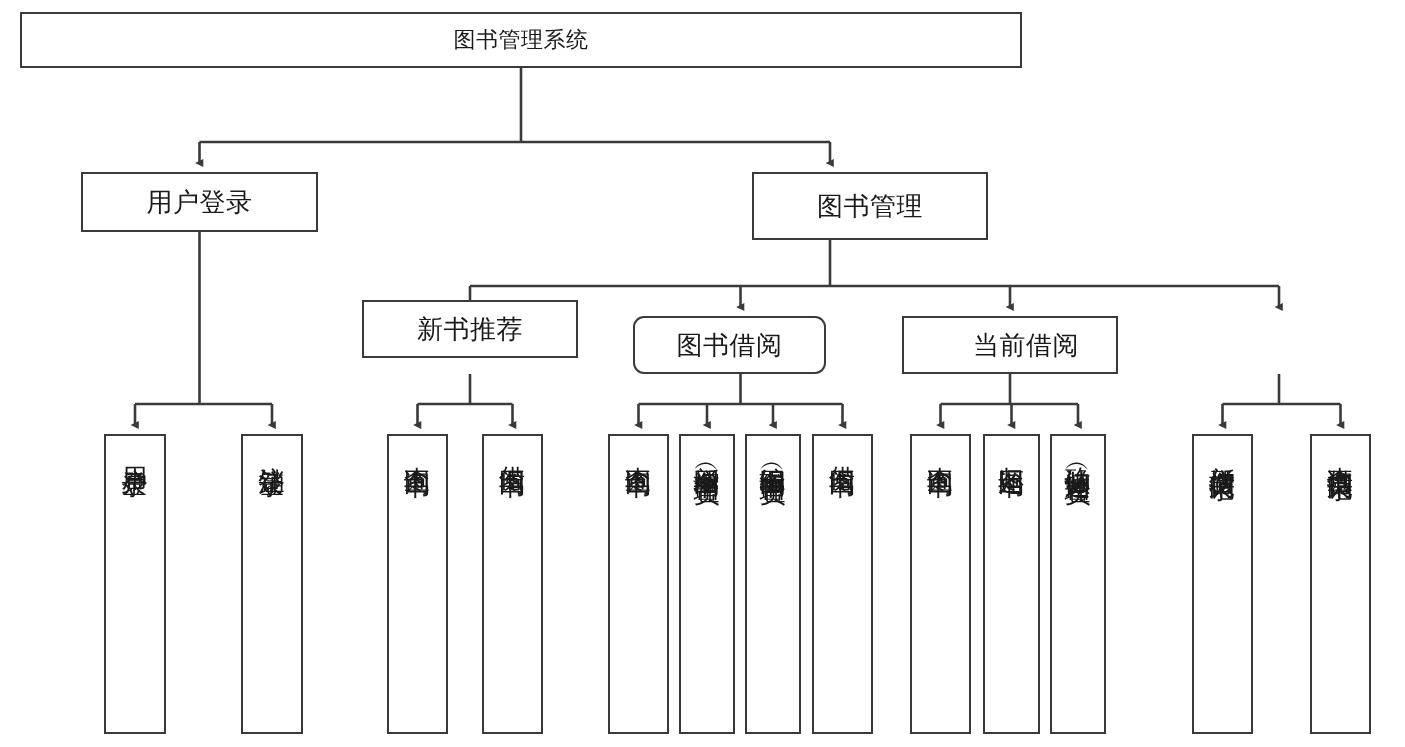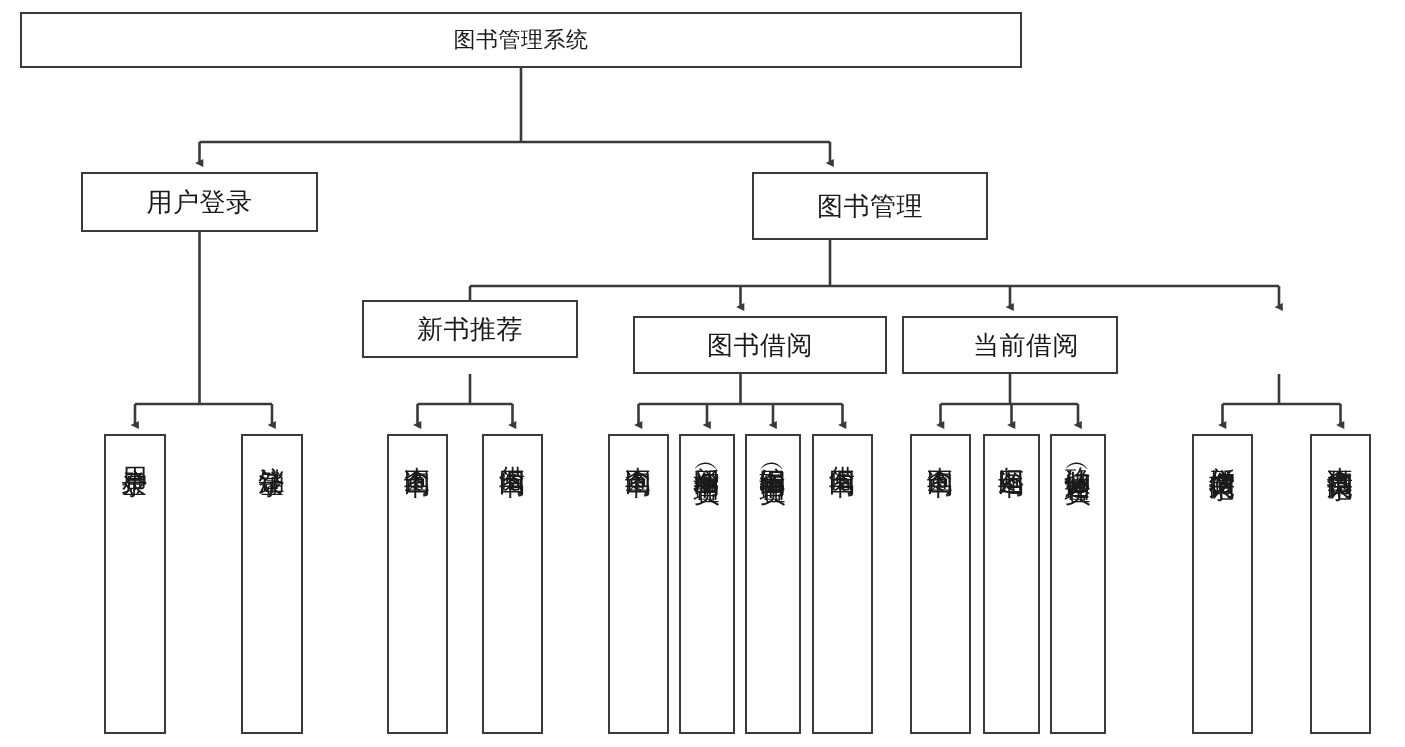--- a/index.html
+++ b/index.html
@@ -121,21 +121,21 @@
   <div class="node" style="left: 81px; top: 172px; width: 237px; height: 60px;">
     <span class="lbl">用户登录</span>
   </div>
   <div class="node" style="left: 712px; top: 172px; width: 236px; height: 68px; margin-left: 40px;">
     <span class="lbl">图书管理</span>
   </div>
 
   <div class="node" style="left: 362px; top: 300px; width: 216px; height: 58px;">
     <span class="lbl">新书推荐</span>
   </div>
-  <div class="node" style="left: 633px; top: 316px; width: 254px; height: 58px;">
+  <div class="node" style="left: 633px; top: 316px; width: 193px; height: 58px; border-radius: 11px;">
     <span class="lbl">图书借阅</span>
   </div>
   <div class="node" style="left: 902px; top: 316px; width: 216px; height: 58px; padding-left: 32px;">
     <span class="lbl">当前借阅</span>
   </div>
 
   <div class="node vertical" style="left: 104px; top: 434px; width: 62px; height: 300px;">
     <span class="lbl">用户登录</span>
   </div>
   <div class="node vertical" style="left: 241px; top: 434px; width: 62px; height: 300px;">

